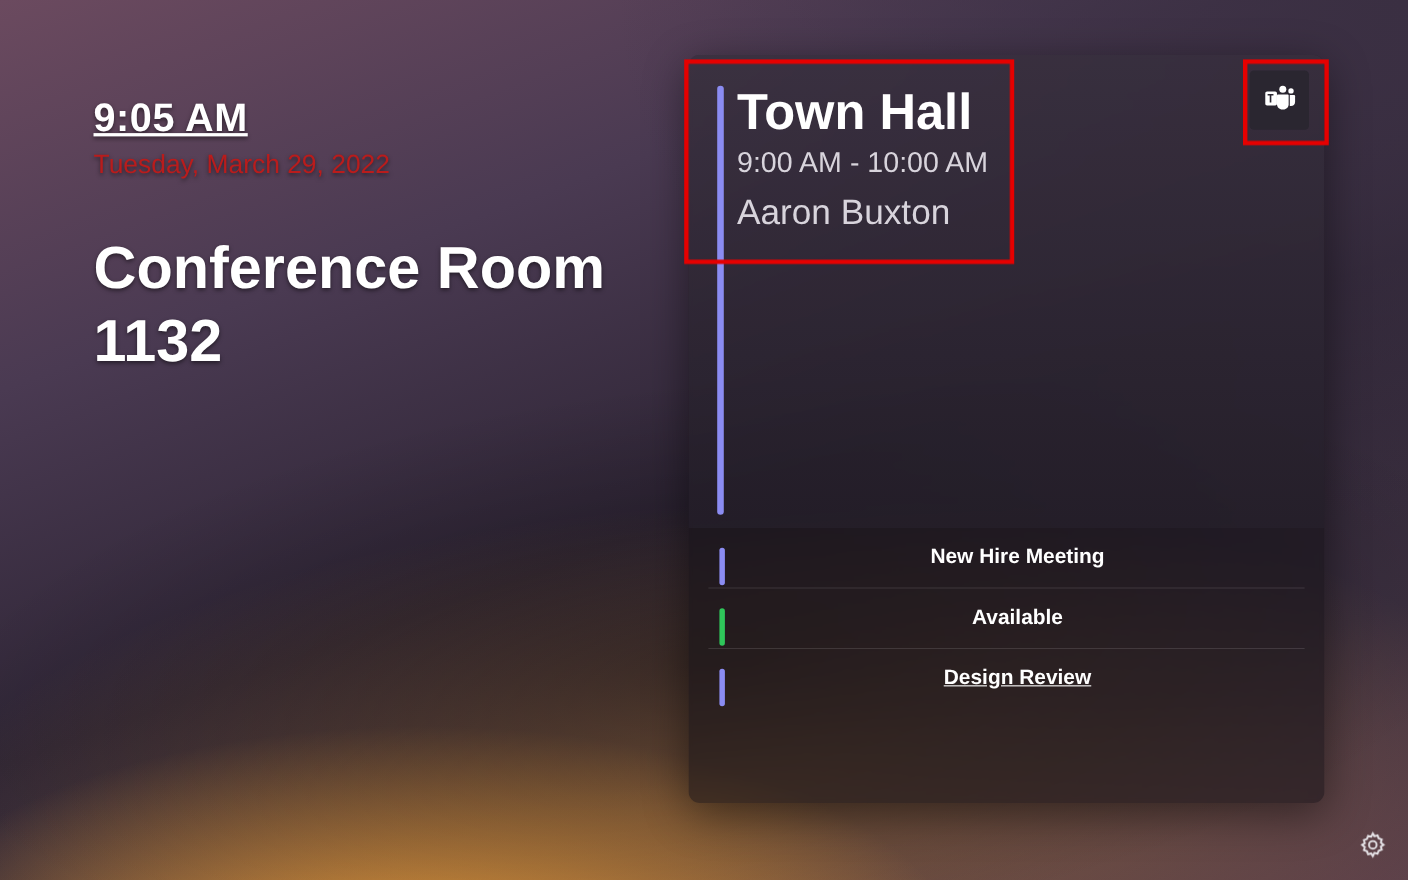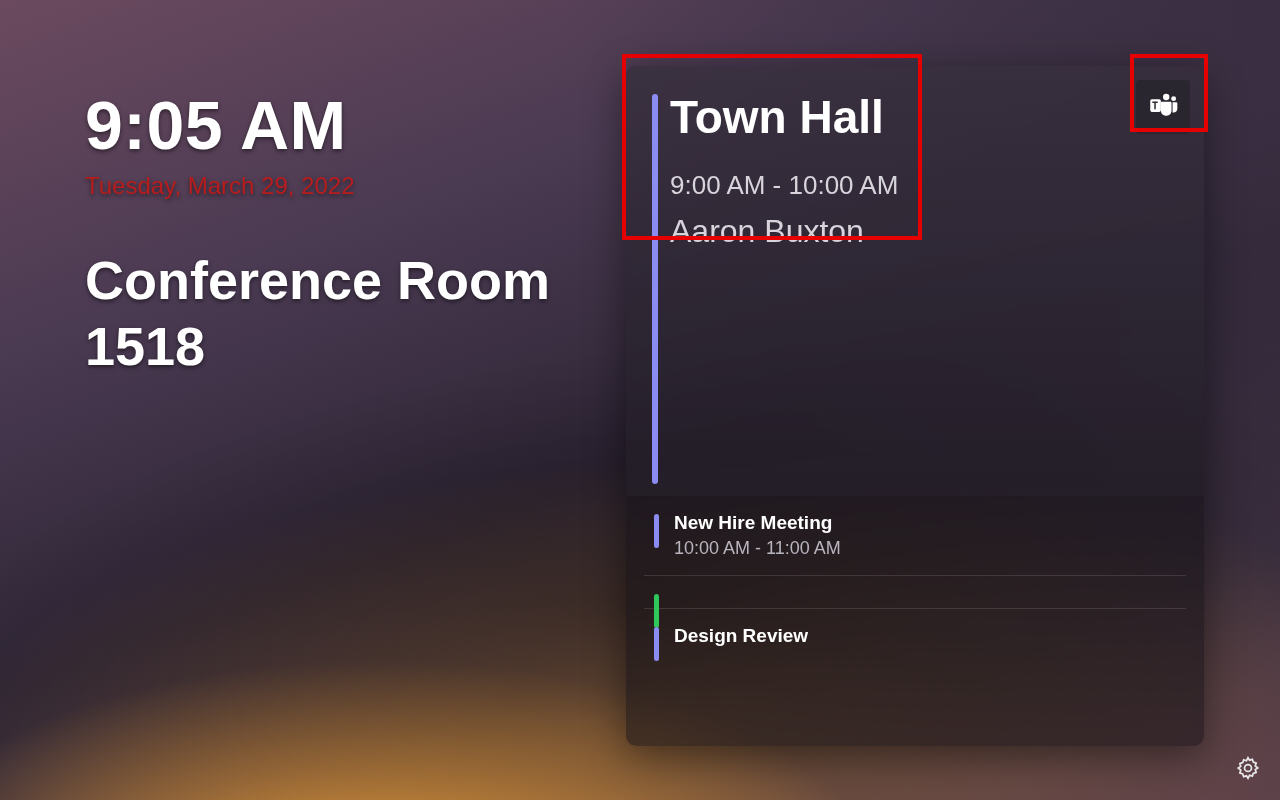--- a/index.html
+++ b/index.html
@@ -26,46 +26,46 @@
     background: radial-gradient(ellipse at center, rgba(255,170,60,0.35) 0%, rgba(255,170,60,0) 55%);
     transform: rotate(-4deg);
     pointer-events: none;
   }
 
   .left-pane {
     position: absolute;
     left: 85px; top: 86px;
     text-shadow: 0 2px 4px rgba(0,0,0,0.5);
   }
-  .clock { font-size: 68px; font-weight: 700; letter-spacing: 0.5px; }
+  .clock { font-size: 36px; font-weight: 700; letter-spacing: 0.5px; text-decoration: underline; }
   .date  { font-size: 24px; font-weight: 400; margin-top: 8px; color: #b91c1c; }
   .room  { font-size: 54px; font-weight: 700; line-height: 1.22; margin-top: 48px; max-width: 500px; }
 
   .panel {
     position: absolute;
-    left: 626px; top: 66px;
+    left: 626px; top: 50px;
     width: 578px; height: 680px;
     border-radius: 10px;
     background: rgba(20,16,22,0.55);
     box-shadow: 0 10px 40px rgba(0,0,0,0.45);
     overflow: hidden;
     backdrop-filter: blur(2px);
   }
   .current {
     position: relative;
     height: 430px;
     padding: 24px 28px 24px 44px;
     background: linear-gradient(180deg, rgba(70,60,78,0.55), rgba(40,34,46,0.55));
   }
   .current .bar {
     position: absolute; left: 26px; top: 28px; width: 6px; height: 390px;
     background: #8b8cf2; border-radius: 3px;
   }
   .cur-title { font-size: 46px; font-weight: 700; }
-  .cur-time  { font-size: 26px; color: #d8d4dc; margin-top: 26px; }
+  .cur-time  { font-size: 26px; color: #d8d4dc; margin-top: 4px; }
   .cur-org   { font-size: 32px; color: #d8d4dc; margin-top: 12px; }
 
   .teams-btn {
     position: absolute; right: 14px; top: 14px;
     width: 54px; height: 54px;
     background: #2a2630;
     border-radius: 4px;
     display: flex; align-items: center; justify-content: center;
   }
   .teams-btn svg { width: 34px; height: 34px; fill: #ffffff; }
@@ -78,47 +78,47 @@
     position: absolute; border: 4px solid #e60000; pointer-events: none;
     left: 1130px; top: 54px; width: 78px; height: 78px;
   }
 
   .list { padding: 0 18px; }
   .row {
     position: relative;
     padding: 16px 10px 16px 30px;
     border-bottom: 1px solid rgba(255,255,255,0.12);
   }
-  .row:last-child { border-bottom: none; }
+  .row:last-child { border-bottom: none; text-decoration: underline; }
   .row .rbar {
     position: absolute; left: 10px; top: 18px; width: 5px; height: 34px;
     border-radius: 3px; background: #8b8cf2;
   }
   .row.available .rbar { background: #2fc65a; }
-  .r-title { font-size: 19px; font-weight: 600; color: #ffffff; }
+  .r-title { font-size: 19px; font-weight: 600; color: #ffffff; text-align: center; }
   .r-time  { font-size: 18px; color: #b9b5bf; margin-top: 4px; }
 
   .settings-btn {
     position: absolute; right: 16px; bottom: 14px;
     width: 32px; height: 32px;
     display: flex; align-items: center; justify-content: center;
     cursor: pointer;
   }
   .settings-btn svg { width: 26px; height: 26px; fill: none; stroke: #e8e6ea; stroke-width: 1.6; }
 </style>
 </head>
 <body>
 
 <div class="wave2"></div>
 <div class="wave1"></div>
 
 <div class="left-pane">
   <div class="clock">9:05 AM</div>
   <div class="date">Tuesday, March 29, 2022</div>
-  <div class="room">Conference Room 1518</div>
+  <div class="room">Conference Room 1132</div>
 </div>
 
 <div class="panel">
   <div class="current">
     <div class="bar"></div>
     <div class="cur-title">Town Hall</div>
     <div class="cur-time">9:00 AM - 10:00 AM</div>
     <div class="cur-org">Aaron Buxton</div>
 
     <div class="teams-btn">
@@ -131,24 +131,24 @@
             <path d="M25 13.5h3.5c.6 0 1 .4 1 1v5c0 2-1.6 3.5-3.5 3.5H25v-9.5z"></path>
           </svg>
       </span>
     </div>
   </div>
 
   <div class="list">
     <div class="row">
       <div class="rbar"></div>
       <div class="r-title">New Hire Meeting</div>
-      <div class="r-time">10:00 AM - 11:00 AM</div>
     </div>
     <div class="row available">
       <div class="rbar"></div>
+      <div class="r-title">Available</div>
     </div>
     <div class="row">
       <div class="rbar"></div>
       <div class="r-title">Design Review</div>
     </div>
   </div>
 </div>
 
 <div class="highlight-a"></div>
 <div class="highlight-b"></div>

